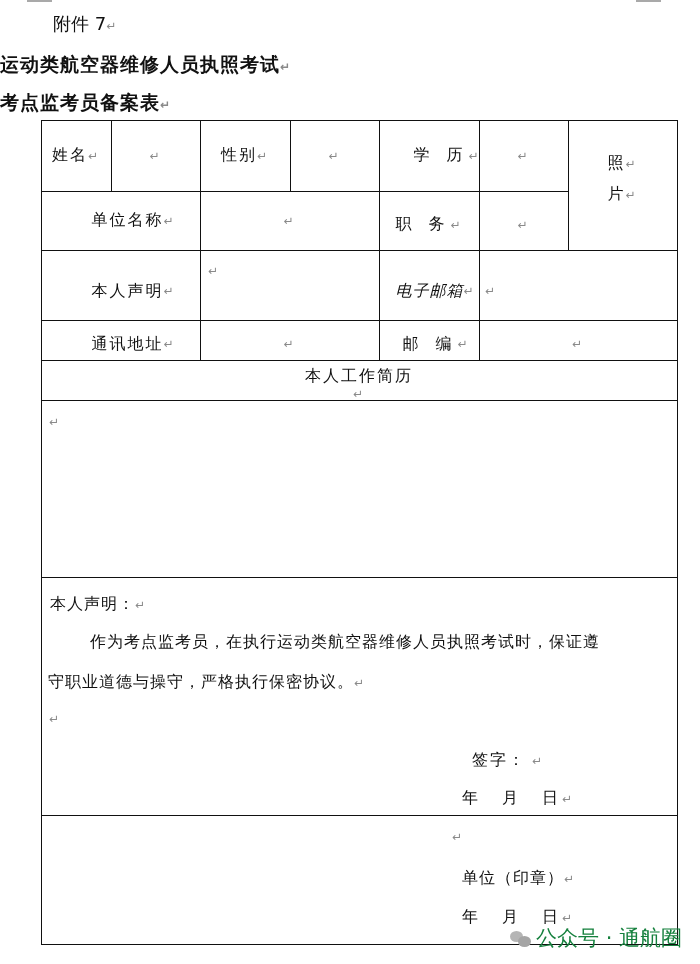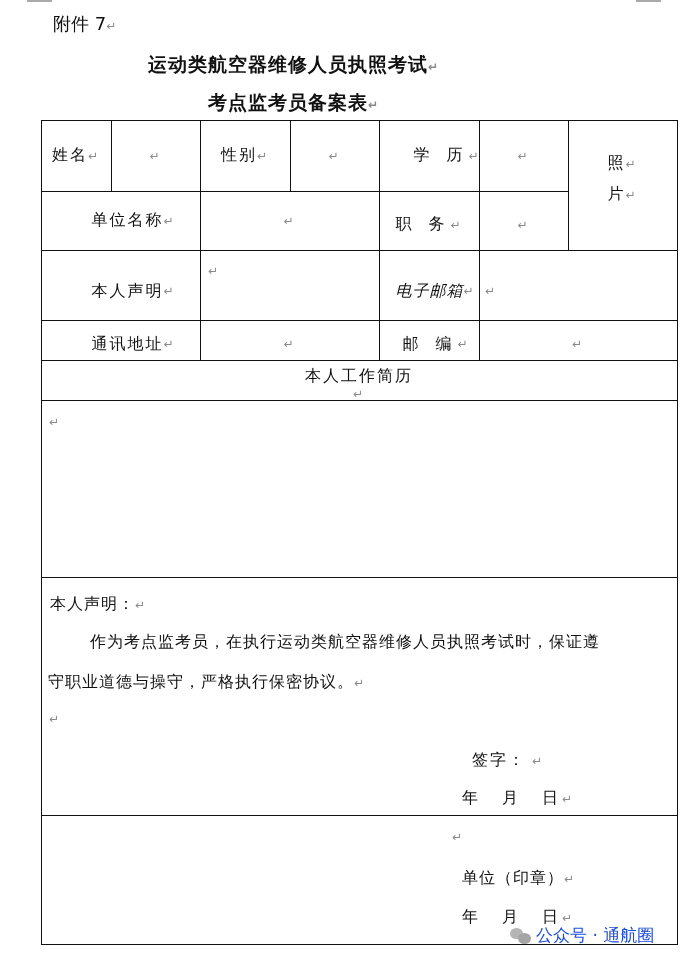--- a/index.html
+++ b/index.html
@@ -2,28 +2,28 @@
 <html><head>
 <meta charset="utf-8">
 <style>
   html, body { margin: 0; padding: 0; background: #ffffff; }
   body { width: 700px; height: 964px; position: relative; overflow: hidden;
          font-family: "DejaVu Serif", "Liberation Serif", serif; color: #111; }
   .abs { position: absolute; }
   .pm { color: #8a8a8a; font-family: "DejaVu Sans", sans-serif; font-size: 12px; }
   .corner { position: absolute; top: 0; height: 2px; background: #a9a9a9; }
   .attach { left: 53px; top: 12px; font-size: 18px; font-family: "DejaVu Sans", sans-serif; }
-  .title { left: 0; width: 571px; text-align: center; font-weight: bold; font-size: 19px; letter-spacing: 1px; margin-left: 8px; }
+  .title { left: 0; width: 571px; font-weight: bold; font-size: 19px; letter-spacing: 1px; }
   .line { position: absolute; background: #111; }
   .h { height: 1.3px; }
   .v { width: 1.3px; }
   .cell { position: absolute; display: flex; align-items: center; justify-content: center;
           font-size: 16px; letter-spacing: 2px; box-sizing: border-box; }
   .txt { font-size: 16px; letter-spacing: 2px; }
-  .wm { font-family: "DejaVu Sans", sans-serif; color: #1d4ed8; font-size: 17px; }
+  .wm { font-family: "DejaVu Sans", sans-serif; color: #15803d; font-size: 21px; }
   .wm-icon { display: inline-block; width: 22px; height: 18px; position: relative; vertical-align: middle; margin-right: 4px; }
   .wm-icon span { position: absolute; border-radius: 50%; background: #b5b5b5; }
 </style>
 </head>
 <body>
 
 <div class="corner" style="left:27px;width:25px;"></div>
 <div class="corner" style="left:636px;width:25px;"></div>
 
 <div class="abs attach"><span>附件 7</span><span class="pm">↵</span></div>

